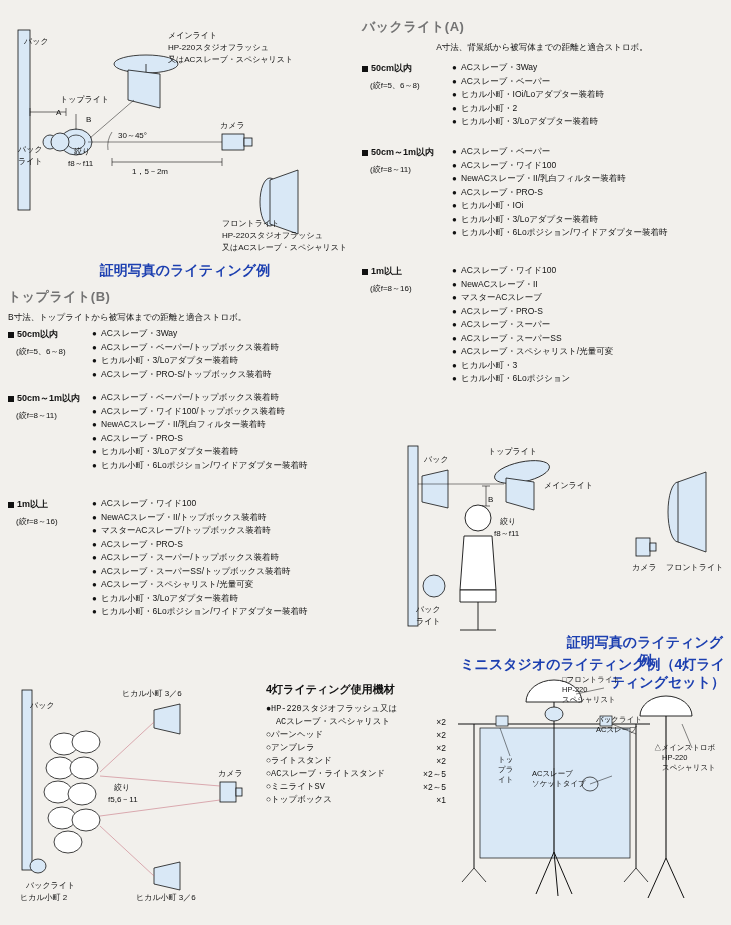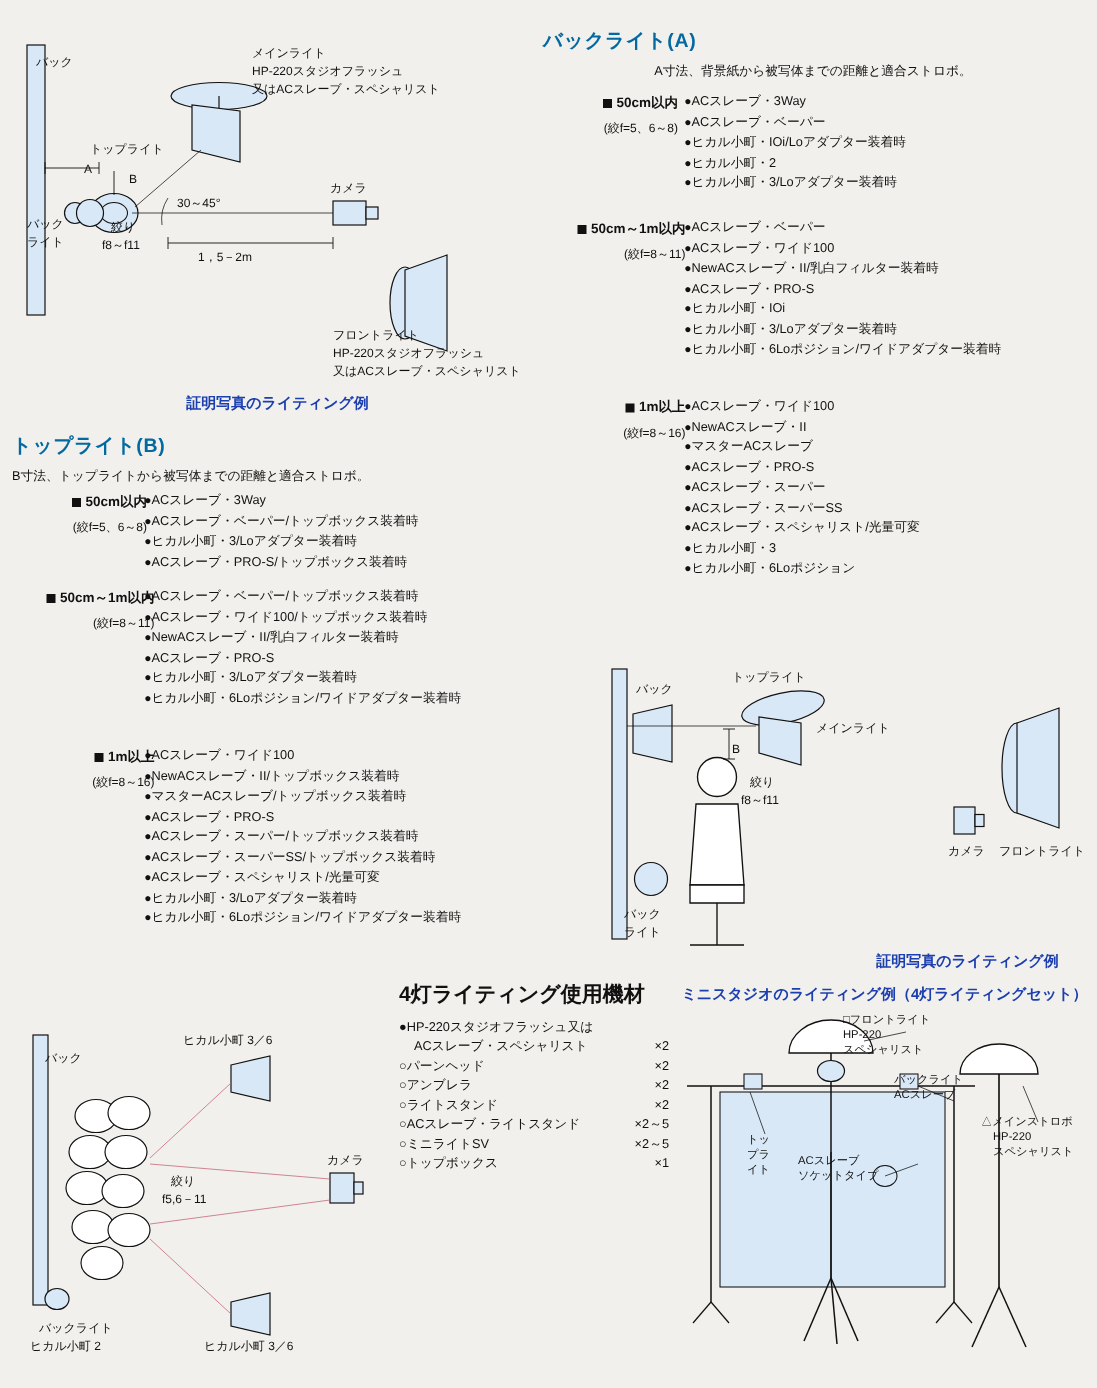--- a/index.html
+++ b/index.html
@@ -7,36 +7,36 @@
     width:731px;height:925px;
     background:#f2f0ec;
     font-family:"Liberation Sans", sans-serif;
     font-size:9px;
     color:#111;
     position:relative;
     overflow:hidden;
   }
   .page{position:absolute;left:0;top:0;width:731px;height:925px;}
   .abs{position:absolute;}
-  .sec-title{color:#0369a1;font-weight:bold;font-size:13px;letter-spacing:0.5px;}
+  .sec-title{color:#737373;font-weight:bold;font-size:13px;letter-spacing:0.5px;}
   .sec-sub{font-size:8.5px;color:#111;}
   .grp-title{font-weight:bold;font-size:9px;}
   .grp-sub{font-size:8px;}
   .bullet-row{display:flex;align-items:flex-start;margin-bottom:2.5px;}
   .bullet-row .bt{width:9px;flex:0 0 9px;font-size:8px;line-height:11px;}
   .bullet-row .tx{font-size:8.5px;line-height:11px;}
   .sq{display:inline-block;width:6px;height:6px;background:#111;margin-right:3px;vertical-align:middle;}
-  .center-title{color:#1c3fb0;font-weight:bold;font-size:10px;text-align:center;}
+  .center-title{color:#1c3fb0;font-weight:bold;font-size:14px;text-align:center;}
   .diagram{position:absolute;}
   svg{display:block;overflow:visible;}
   .lbl{font-size:8px;fill:#111;font-family:"Liberation Sans", sans-serif;}
   .lbl-s{font-size:7.5px;fill:#111;font-family:"Liberation Sans", sans-serif;}
-  .listblock{position:absolute;text-align:right;}
+  .listblock{position:absolute;}
   .matline{display:flex;justify-content:space-between;font-size:8.5px;line-height:13px;}
-  .matline .nm{white-space:nowrap;}
+  .matline .nm{white-space:nowrap;font-family:Liberation Mono, monospace;}
   .matline .qt{white-space:nowrap;}
 </style>
 </head>
 <body>
 
 <div class="page">
 
   <div class="diagram" style="left:8px;top:22px;width:350px;height:220px;">
     <svg width="350" height="220" viewBox="0 0 350 220">
 
@@ -385,21 +385,21 @@
       <text class="lbl" x="106" y="114">絞り</text>
       <text class="lbl" x="100" y="126">f5,6－11</text>
       <text class="lbl" x="210" y="100">カメラ</text>
       <text class="lbl" x="18" y="212">バックライト</text>
       <text class="lbl" x="12" y="224">ヒカル小町 2</text>
       <text class="lbl" x="128" y="224">ヒカル小町 3／6</text>
     </svg>
   </div>
 
   <div class="abs" style="left:266px;top:654px;width:180px;">
-    <div style="font-weight:bold;font-size:14px;">4灯ライティング使用機材</div>
+    <div style="font-weight:bold;font-size:11px;margin-top:28px;">4灯ライティング使用機材</div>
     <div style="margin-top:6px;">
       <div class="matline">
         <span class="nm"><span>●</span><span>HP-220スタジオフラッシュ又は</span></span>
         <span class="qt"></span>
       </div>
       <div class="matline">
         <span class="nm" style="padding-left:10px;"><span>ACスレーブ・スペシャリスト</span></span>
         <span class="qt">×2</span>
       </div>
       <div class="matline">

